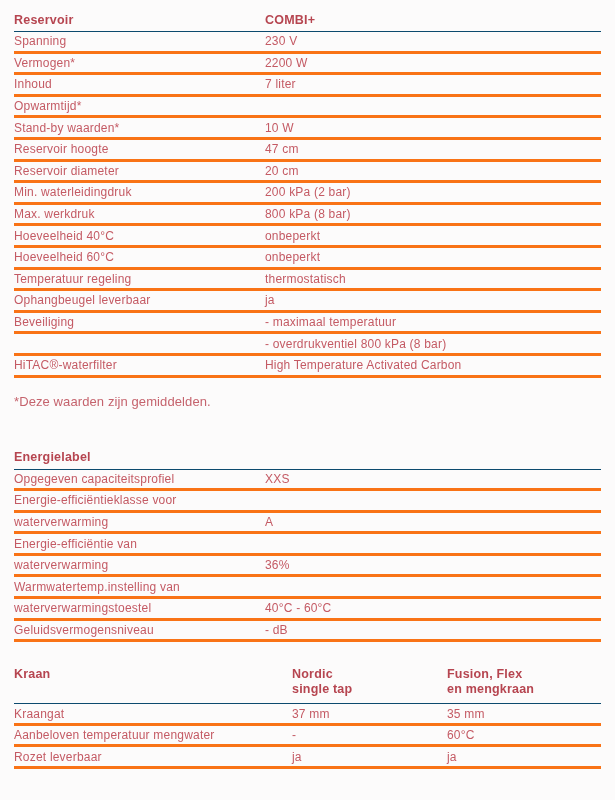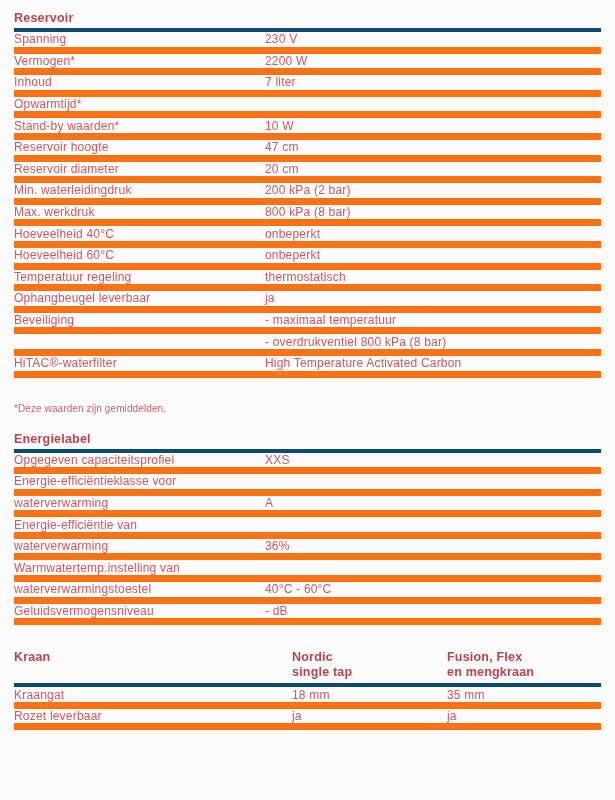--- a/index.html
+++ b/index.html
@@ -15,56 +15,58 @@
     overflow: hidden;
     letter-spacing: 0.2px;
   }
   .hdr-row {
     display: flex;
     align-items: center;
     height: 24px;
     font-size: 12.5px;
     font-weight: bold;
     color: #b64550;
-    border-bottom: 4px solid #0c4a6e;
+    border-bottom: 1px solid #0c4a6e;
+    justify-content: flex-end;
   }
   .row {
     display: flex;
     align-items: center;
     height: 21.6px;
     font-size: 12px;
-    border-bottom: 7px solid #f97316;
+    border-bottom: 3px solid #f97316;
   }
   .c1 { width: 251px; flex-shrink: 0; }
   .c2 { width: 155px; flex-shrink: 0; margin-left: 27px; }
   .cv { flex: 1; }
   .footnote {
-    margin-top: 25px;
-    font-size: 10px;
+    margin-top: 16px;
+    font-size: 13px;
     letter-spacing: 0.1px;
     color: #c5636d;
   }
-  .section-energy { margin-top: 15px; }
+  .section-energy { margin-top: 37px; }
   .section-kraan { margin-top: 22px; }
   .kraan-hdr {
     height: 40px;
     align-items: flex-start;
     padding-top: 3px;
     line-height: 15px;
   }
   .pre { white-space: pre-line; }
 </style>
 </head>
 <body>
 
 <div class="page">
 
   <div>
     <div class="hdr-row">
       <span class="c1">Reservoir</span>
+      <span class="cv">COMBI+</span>
     </div>
     <div class="row">
       <span class="c1">Spanning</span>
       <span class="cv">230 V</span>
     </div>
     <div class="row">
       <span class="c1">Vermogen*</span>
       <span class="cv">2200 W</span>
     </div>
     <div class="row">
@@ -168,22 +170,27 @@
   <div class="section-kraan">
     <div class="hdr-row kraan-hdr">
       <span class="c1">Kraan</span>
       <span class="c2 pre">Nordic
 single tap</span>
       <span class="cv pre">Fusion, Flex
 en mengkraan</span>
     </div>
     <div class="row">
       <span class="c1">Kraangat</span>
-      <span class="c2">18 mm</span>
+      <span class="c2">37 mm</span>
       <span class="cv">35 mm</span>
+    </div>
+    <div class="row">
+      <span class="c1">Aanbeloven temperatuur mengwater</span>
+      <span class="c2">-</span>
+      <span class="cv">60°C</span>
     </div>
     <div class="row">
       <span class="c1">Rozet leverbaar</span>
       <span class="c2">ja</span>
       <span class="cv">ja</span>
     </div>
   </div>
 
 </div>
 

